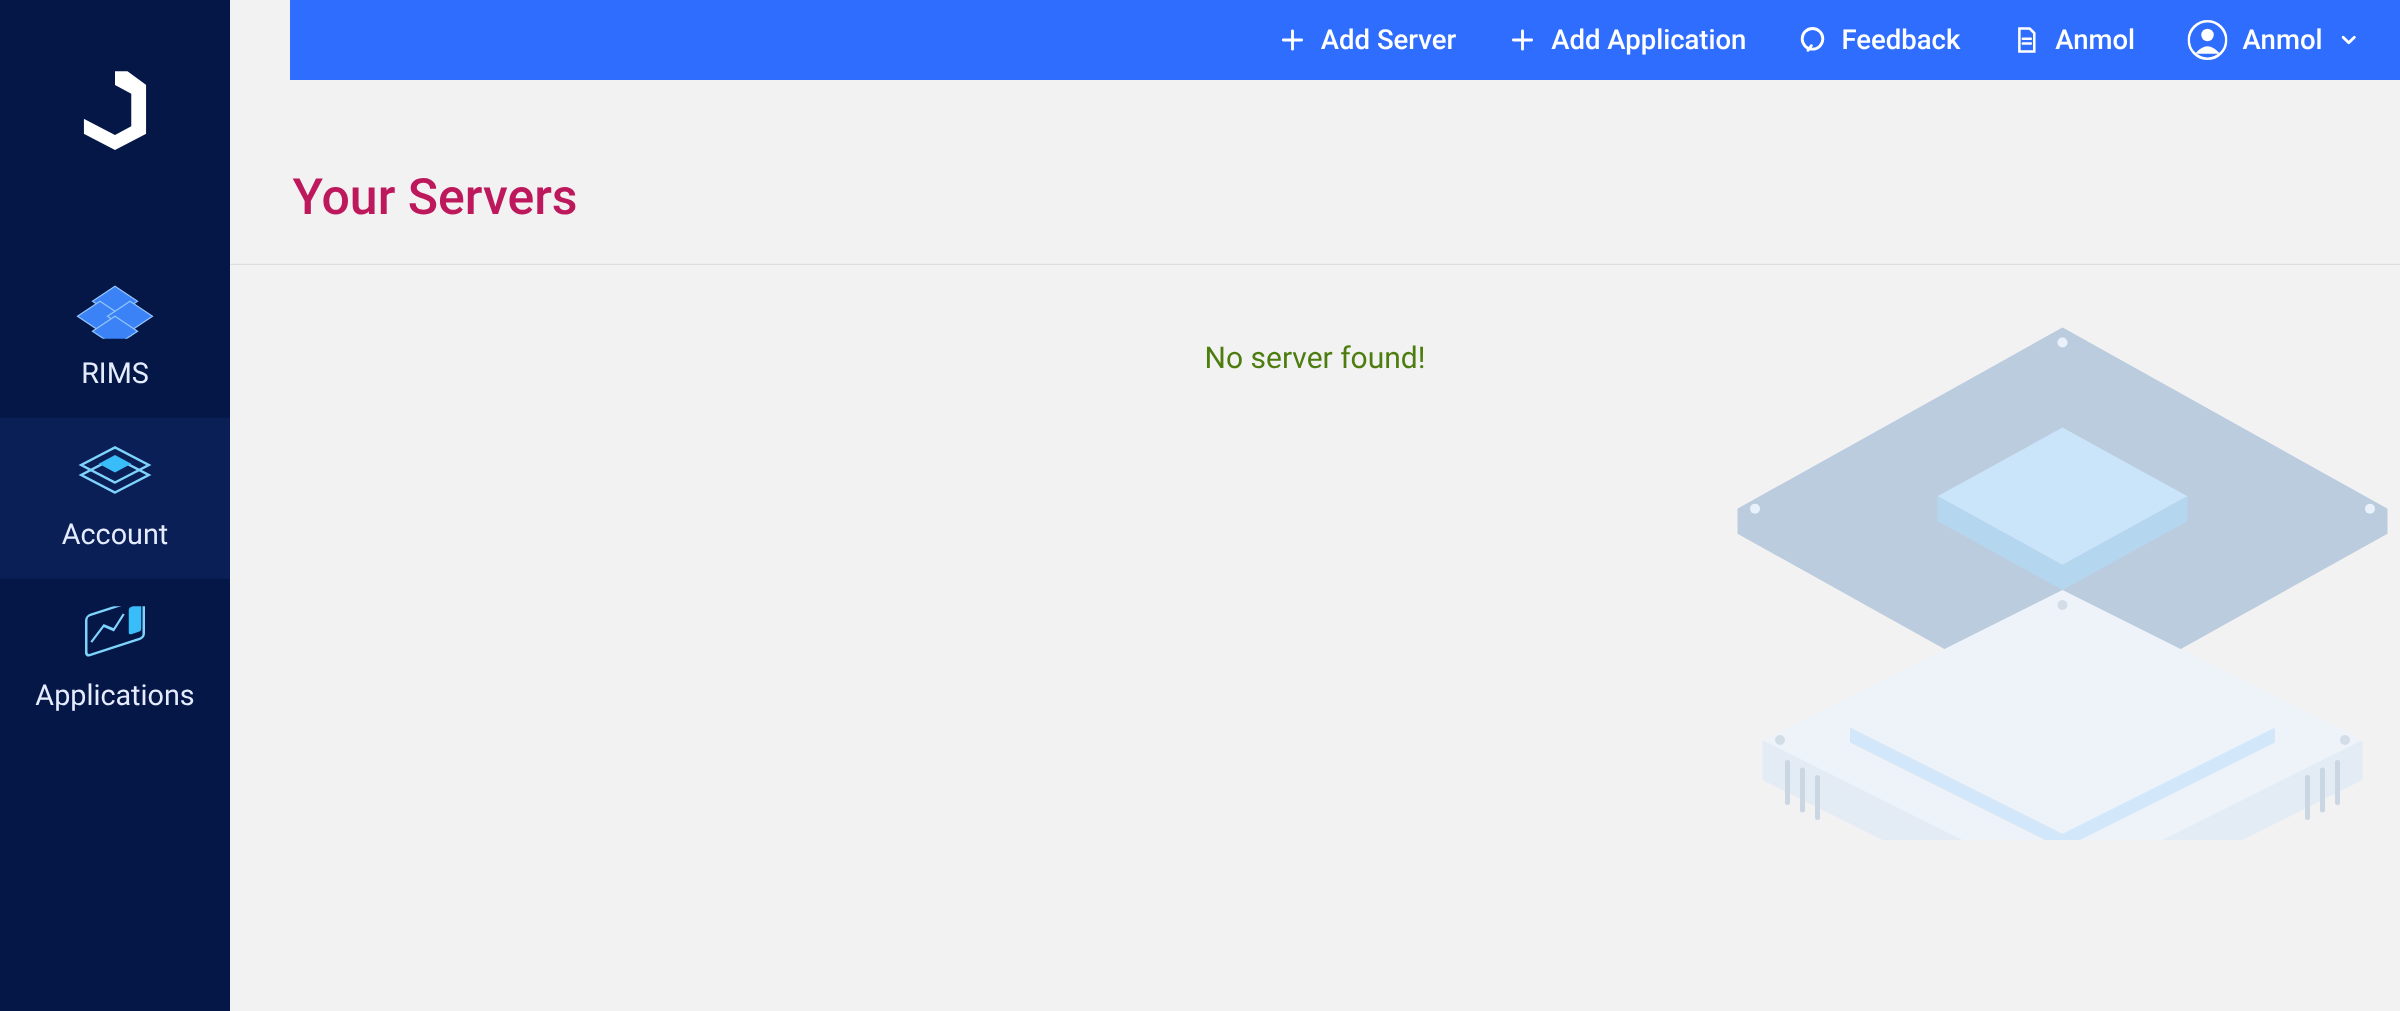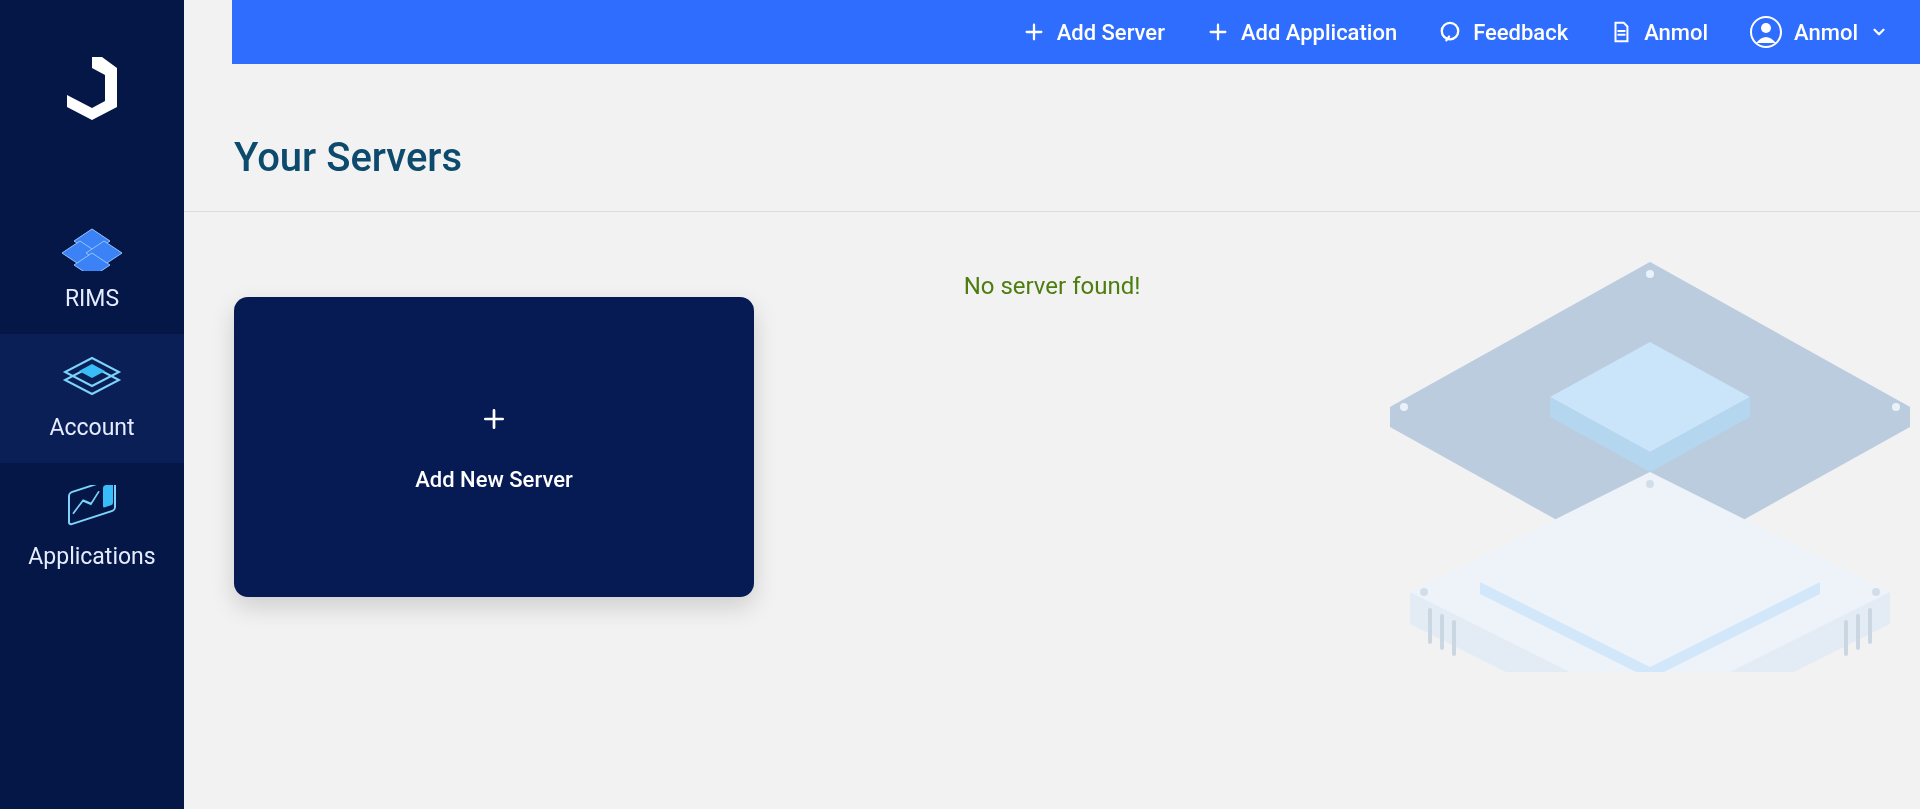--- a/index.html
+++ b/index.html
@@ -64,21 +64,21 @@
   .topbar .action svg { width: 22px; height: 22px; }
   .user-menu { display: flex; align-items:center; gap:12px; cursor:pointer;}
   .user-menu .avatar { width:32px; height:32px; }
   .user-menu svg.chev { width:18px; height:18px; }
 
   
   .page-header {
     padding: 70px 50px 30px 50px;
     font-size: 40px;
     font-weight: 500;
-    color: #0c4a6e;
+    color: #be185d;
     border-bottom: 1px solid #ddd;
     background: #f2f2f2;
   }
   .content {
     flex: 1;
     position: relative;
     padding: 30px 50px;
   }
   .empty-text {
     position: absolute;
@@ -212,28 +212,20 @@
           <path d="M6 9l6 6 6-6" fill="none" stroke="#fff" stroke-width="3" stroke-linecap="round" stroke-linejoin="round"></path>
         </svg>
     </div>
   </header>
 
   <div class="page-header">Your Servers</div>
 
   <div class="content">
     <div class="empty-text">No server found!</div>
 
-    <div class="add-card">
-      <div class="plus">
-        <svg width="26" height="26" viewBox="0 0 24 24">
-            <path d="M12 4v16M4 12h16" stroke="#fff" stroke-width="2.5" stroke-linecap="round"></path>
-          </svg>
-      </div>
-      <div class="label">Add New Server</div>
-    </div>
 
     <svg class="illustration" viewBox="0 0 560 420">
 
       <g>
         <polygon points="280,10 540,155 280,300 20,155" fill="#c9d9ec"></polygon>
         <polygon points="280,10 540,155 540,175 280,320 20,175 20,155" fill="#b7c8dd"></polygon>
         <circle cx="280" cy="22" r="4" fill="#e9f2fb"></circle>
         <circle cx="526" cy="155" r="4" fill="#e9f2fb"></circle>
         <circle cx="280" cy="288" r="4" fill="#e9f2fb"></circle>
         <circle cx="34" cy="155" r="4" fill="#e9f2fb"></circle>

